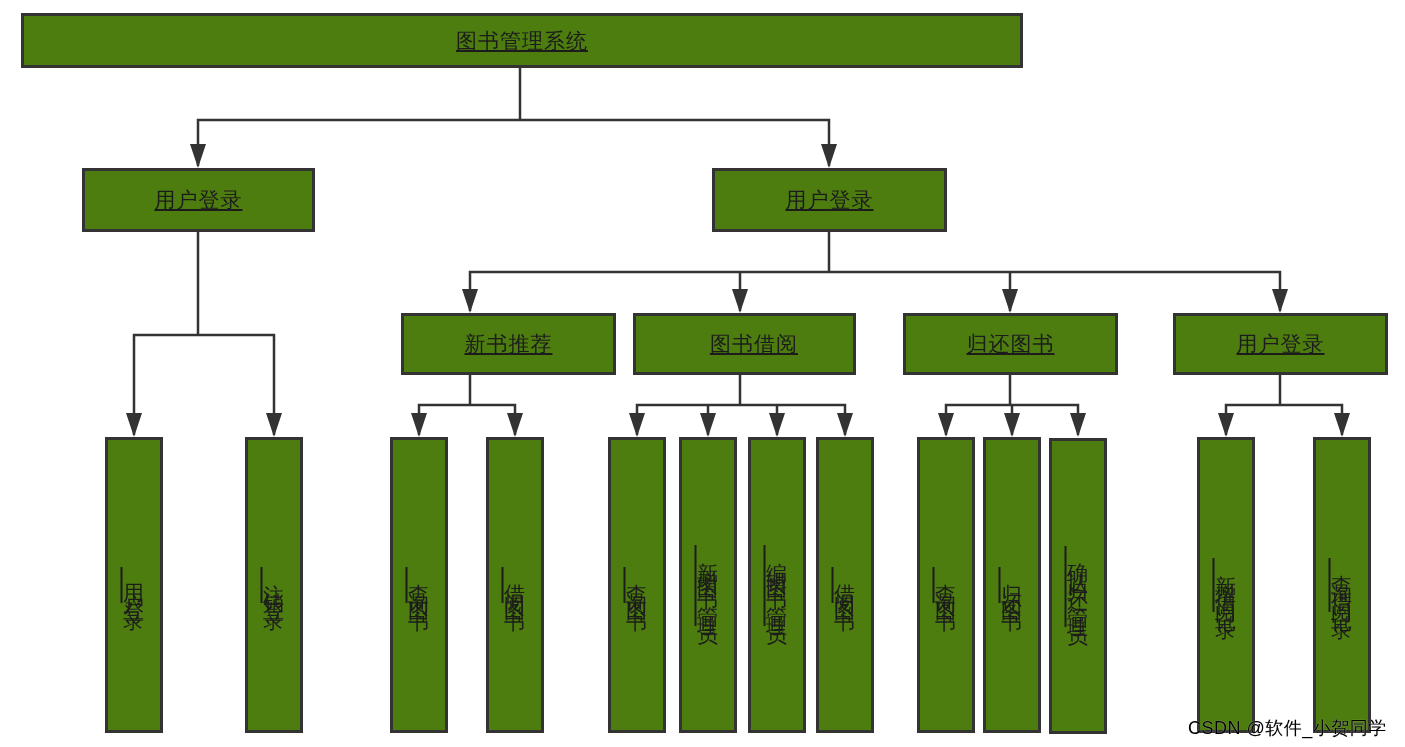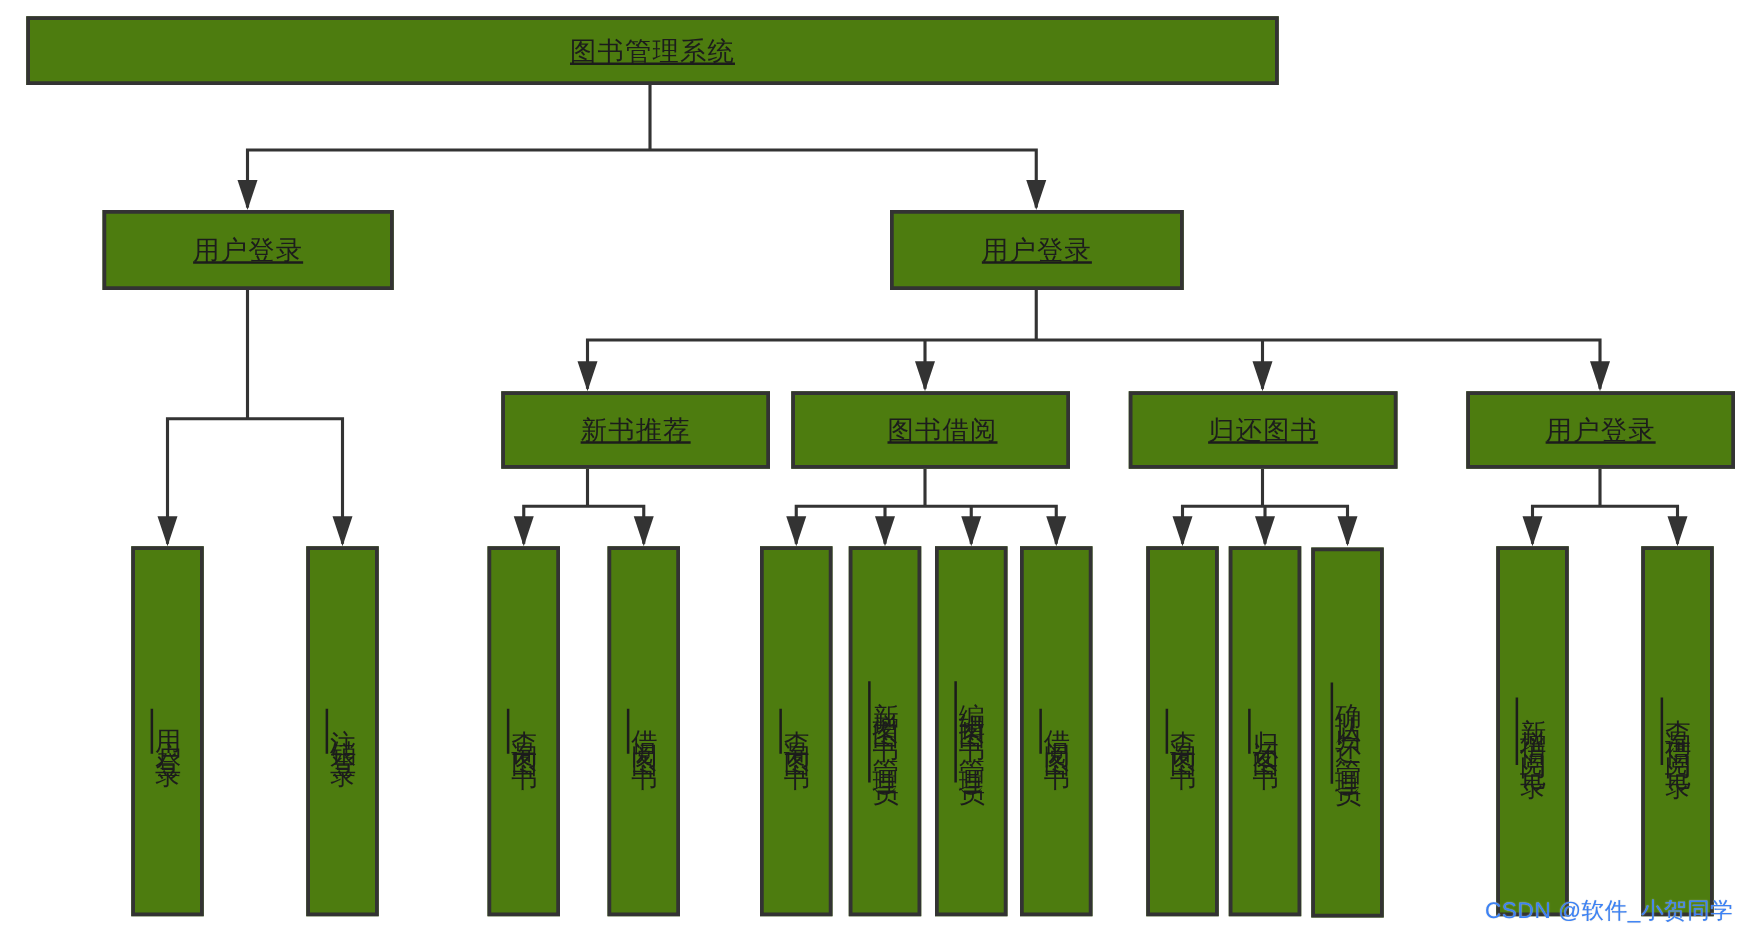--- a/index.html
+++ b/index.html
@@ -36,21 +36,21 @@
     text-orientation: mixed;
     font-size: 21px;
     letter-spacing: 9px;
     white-space: normal;
     line-height: 1;
   }
   .watermark {
     position: absolute;
     left: 1188px;
     top: 716px;
-    color: #3b82f6;
+    color: #000000;
     font-size: 18px;
     letter-spacing: 0.5px;
     z-index: 5;
     text-shadow: 0 0 1px #c9c9c9;
   }
 </style>
 </head>
 <body>
 
 <div id="canvas">

